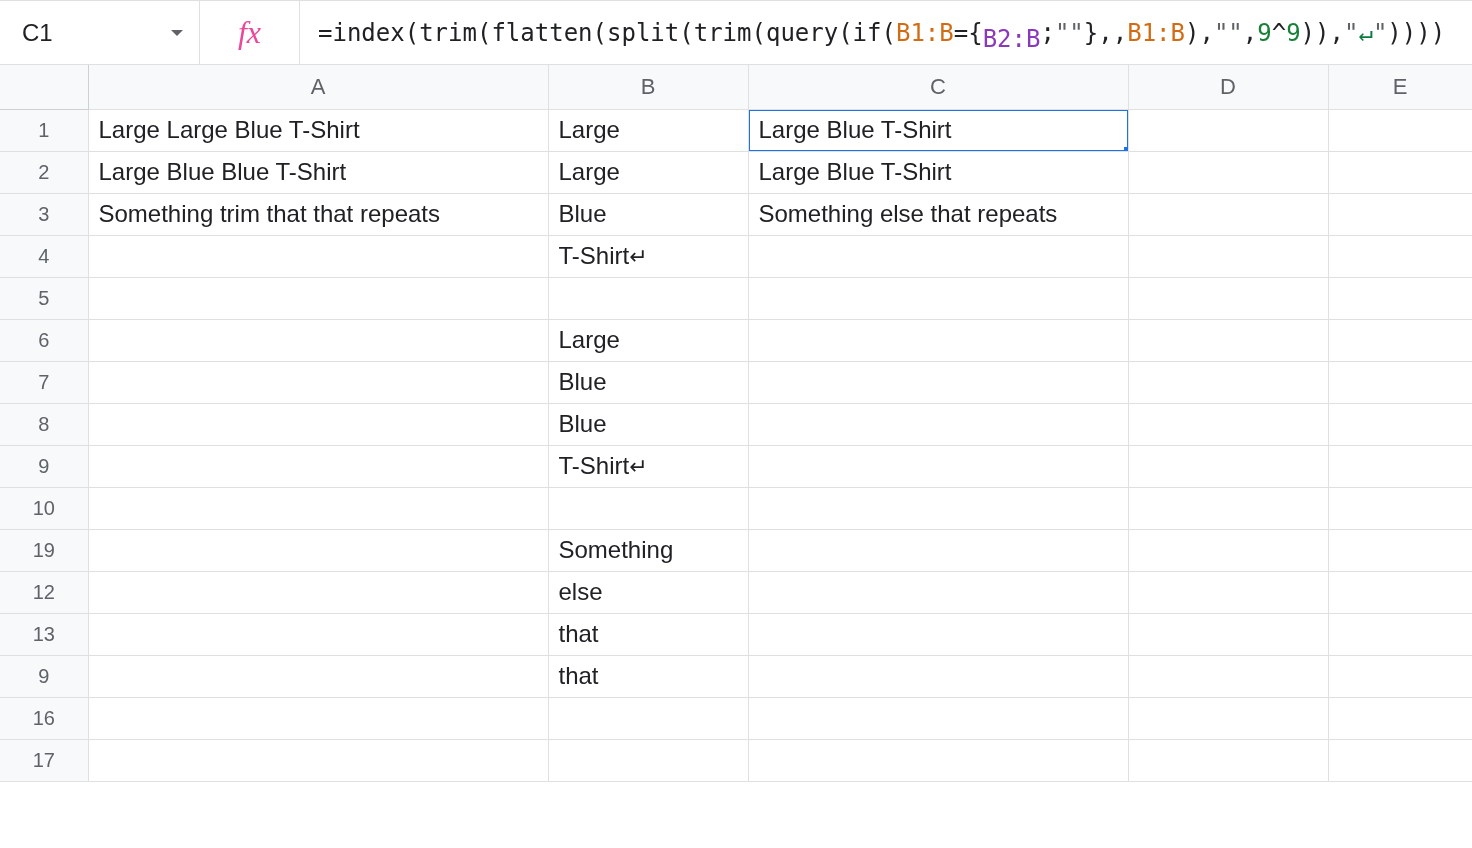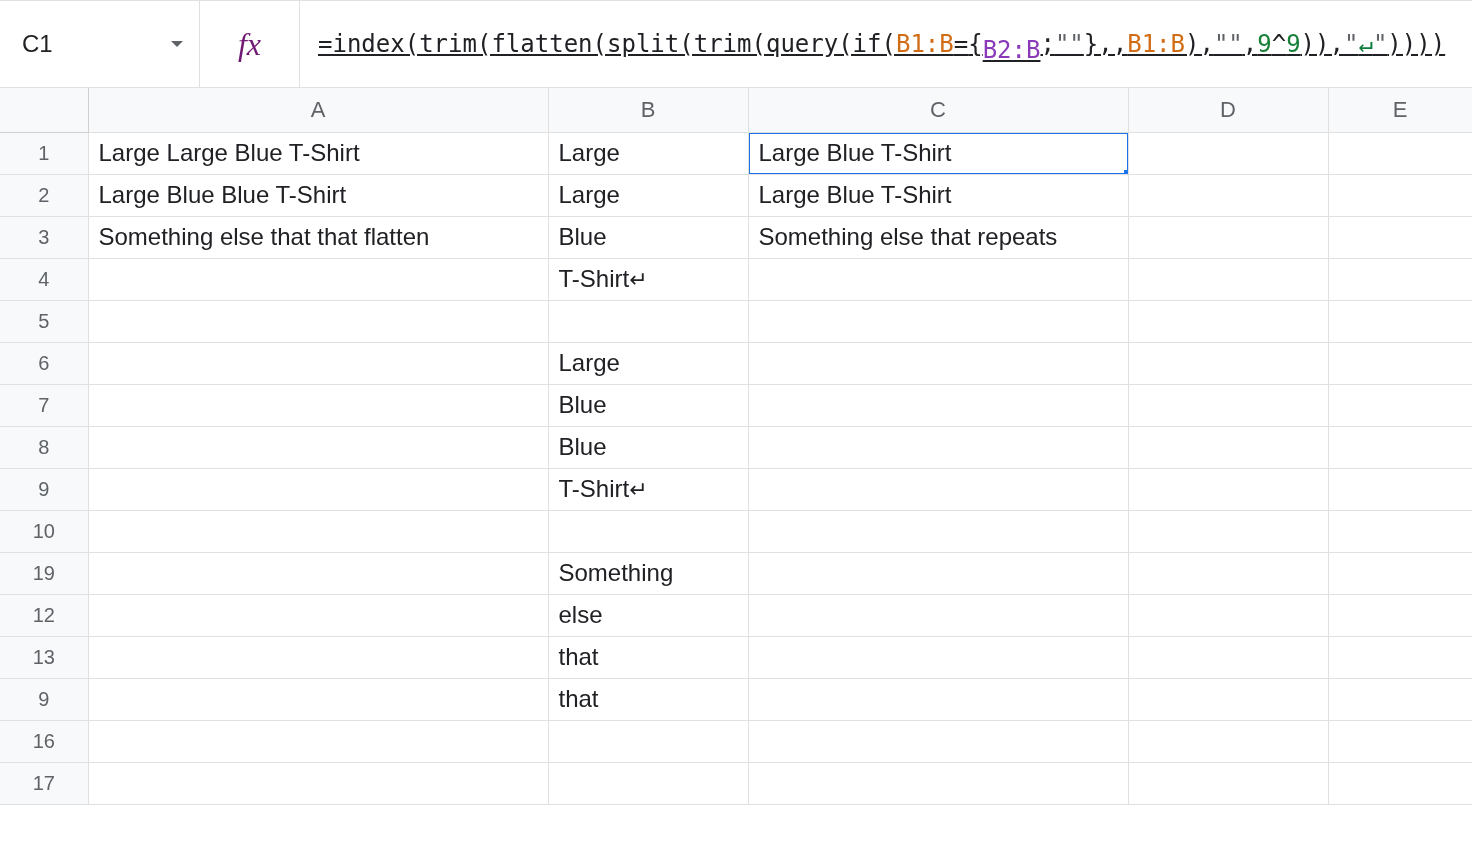--- a/index.html
+++ b/index.html
@@ -11,45 +11,45 @@
     --fn-orange:#d26c14;          
     --fn-purple:#8a3ab9;          
     --fn-teal:#188038;            
     --fn-green:#0a7c3e;           
   }
   *{box-sizing:border-box;}
   html,body{margin:0;padding:0;font-family:Arial,Helvetica,sans-serif;
     background:#fff;color:#202124;width:1472px;}
   
   .formula-bar{
-    display:flex;align-items:stretch;height:88px;
+    display:flex;align-items:stretch;height:65px;
     border-bottom:1px solid var(--grid-border);
     border-top:1px solid var(--grid-border);
   }
   .name-box{
     width:200px;display:flex;align-items:center;justify-content:space-between;
     padding:0 16px 0 22px;border-right:1px solid var(--grid-border);
     font-size:24px;color:#202124;
   }
   .name-box .caret{
     width:0;height:0;border-left:6px solid transparent;border-right:6px solid transparent;
     border-top:6px solid #5f6368;margin-left:8px;
   }
   .fx-box{
     width:100px;display:flex;align-items:center;justify-content:center;
     border-right:1px solid var(--grid-border);
   }
   .fx-box .fx{
     font-family:"Times New Roman",serif;font-style:italic;font-size:32px;
-    color:#701a75;
+    color:#ec4899;
   }
   .formula-input{
     flex:1;display:flex;align-items:center;padding:1px 18px;
     font-family:"Menlo","Consolas",monospace;font-size:24px;
-    color:#202124;white-space:nowrap;overflow:hidden;text-decoration:underline;
+    color:#202124;white-space:nowrap;overflow:hidden;
   }
   .formula-input .c-orange{color:var(--fn-orange);}
   .formula-input .c-purple{color:var(--fn-purple);margin-top:12px;}
   .formula-input .c-teal  {color:var(--fn-teal);}
   .formula-input .c-gray  {color:#5f6368;}
   .enter-glyph{color:var(--fn-green);}
   
   .sheet{position:relative;}
   table.grid{border-collapse:collapse;table-layout:fixed;width:100%;}
   .corner{
@@ -154,21 +154,21 @@
         <tr>
           <th class="row">2</th>
           <td class="cell">Large Blue Blue T-Shirt</td>
           <td class="cell">Large</td>
           <td class="cell">Large Blue T-Shirt</td>
           <td class="cell"></td>
           <td class="cell"></td>
         </tr>
         <tr>
           <th class="row">3</th>
-          <td class="cell">Something else that that flatten</td>
+          <td class="cell">Something trim that that repeats</td>
           <td class="cell">Blue</td>
           <td class="cell">Something else that repeats</td>
           <td class="cell"></td>
           <td class="cell"></td>
         </tr>
         <tr>
           <th class="row">4</th>
           <td class="cell"></td>
           <td class="cell"><span>T-Shirt</span><span class="return-glyph">↵</span></td>
           <td class="cell"></td>

